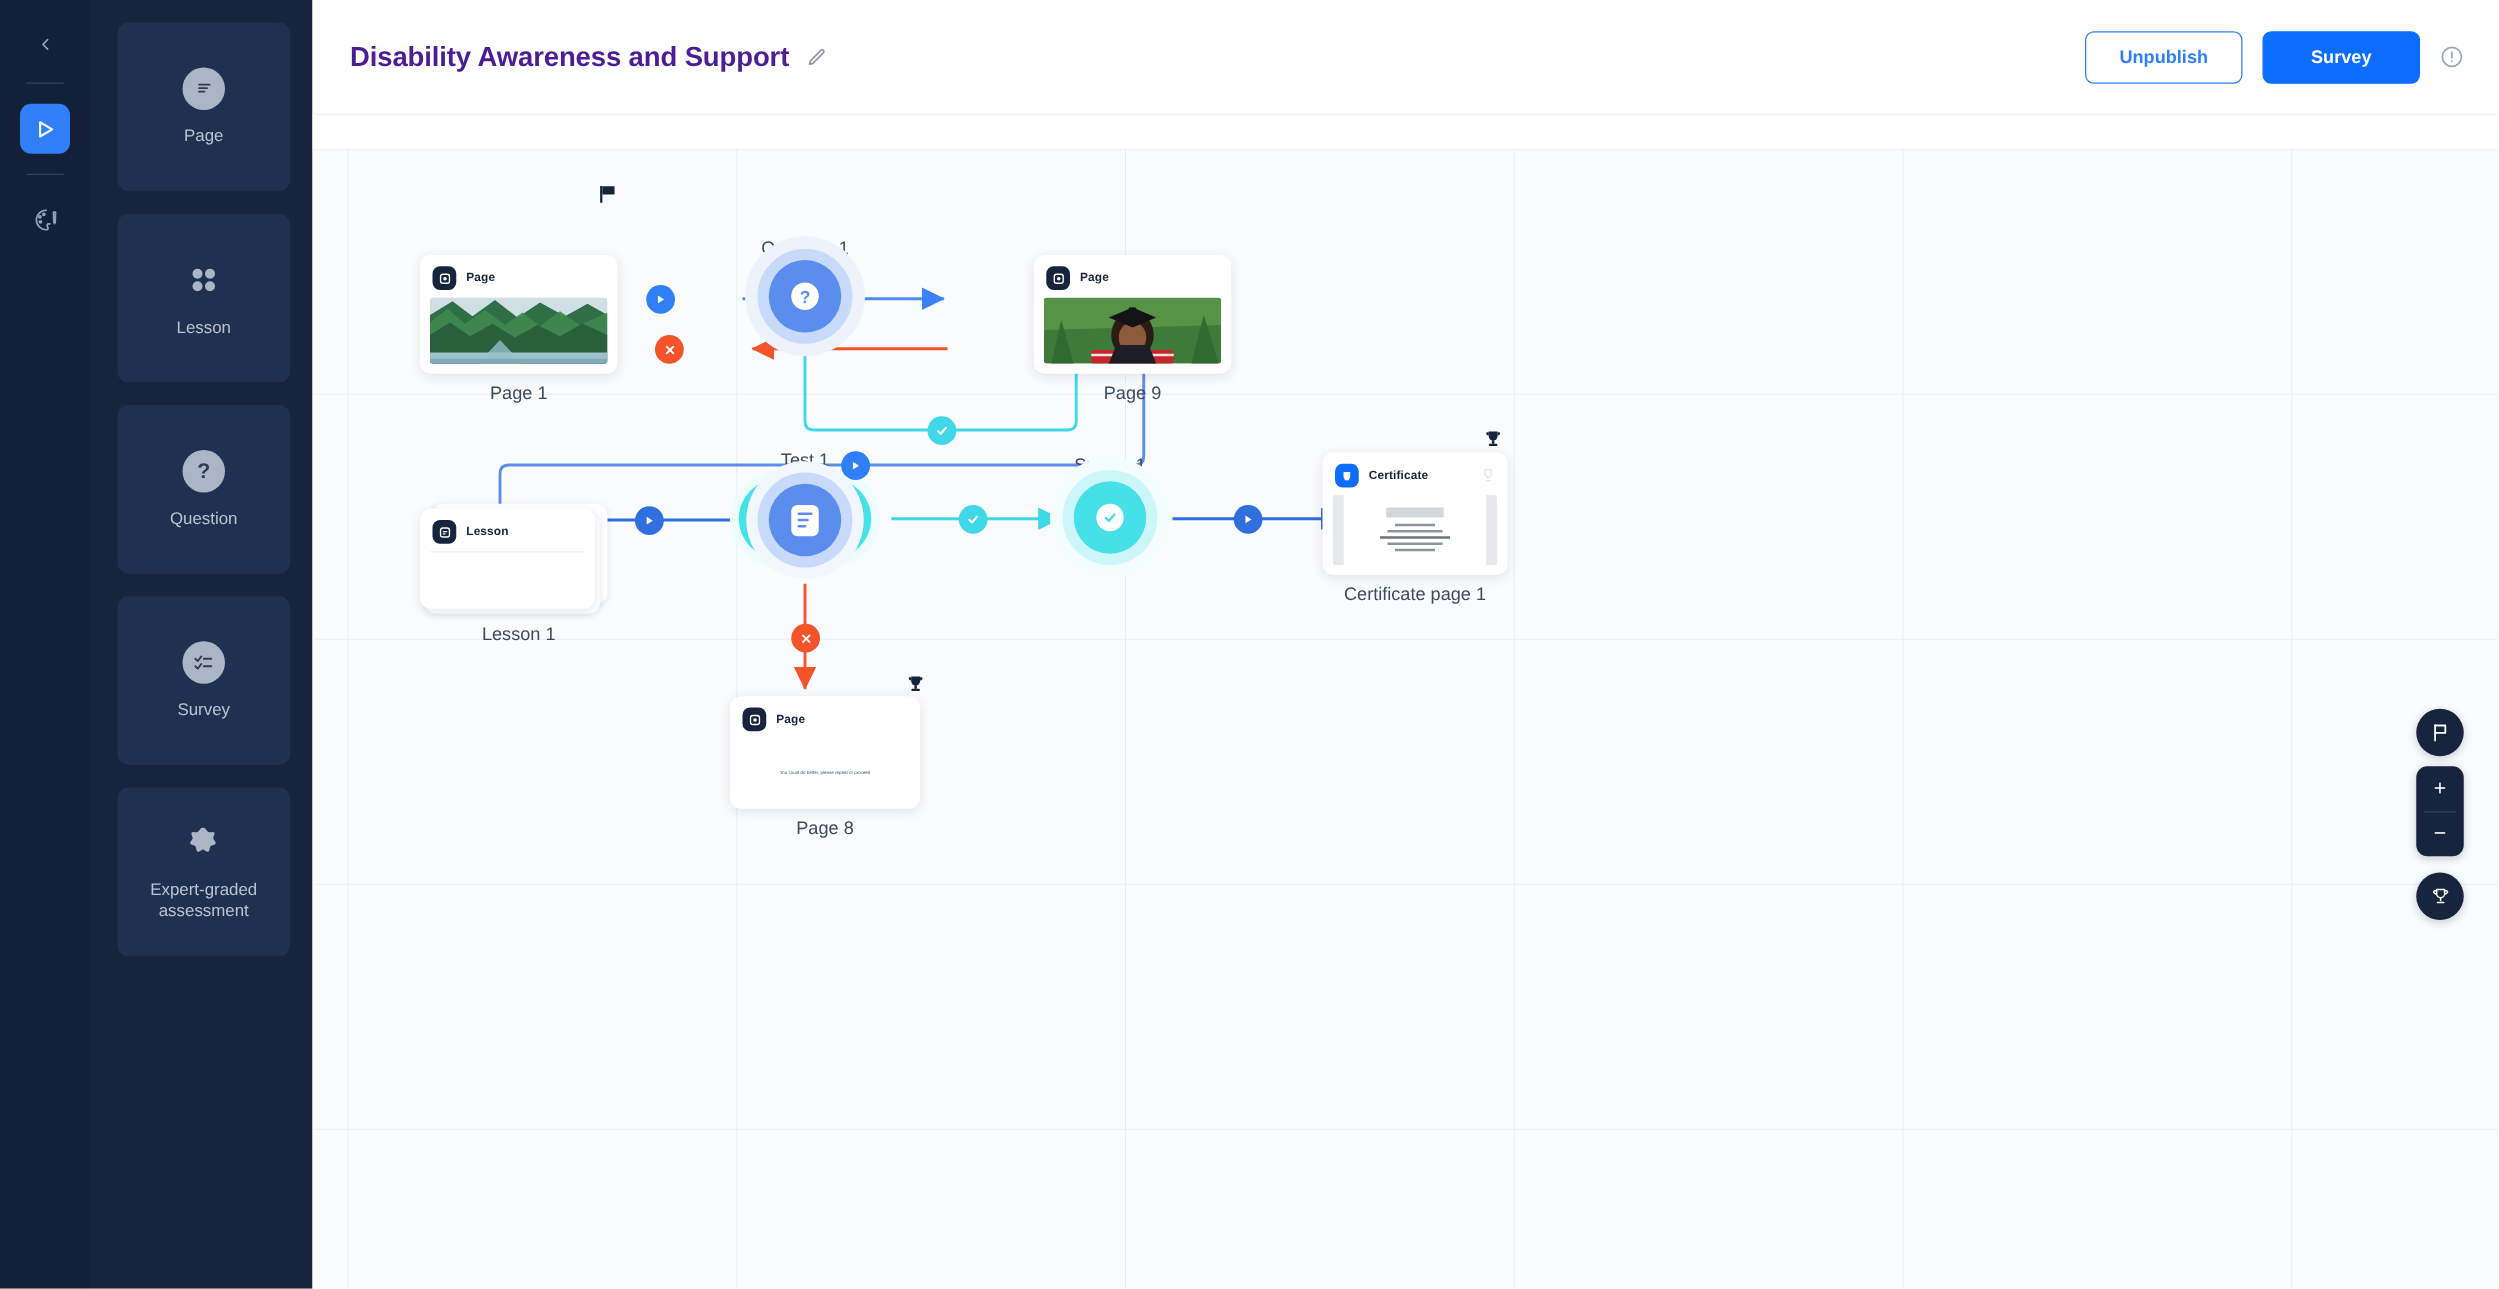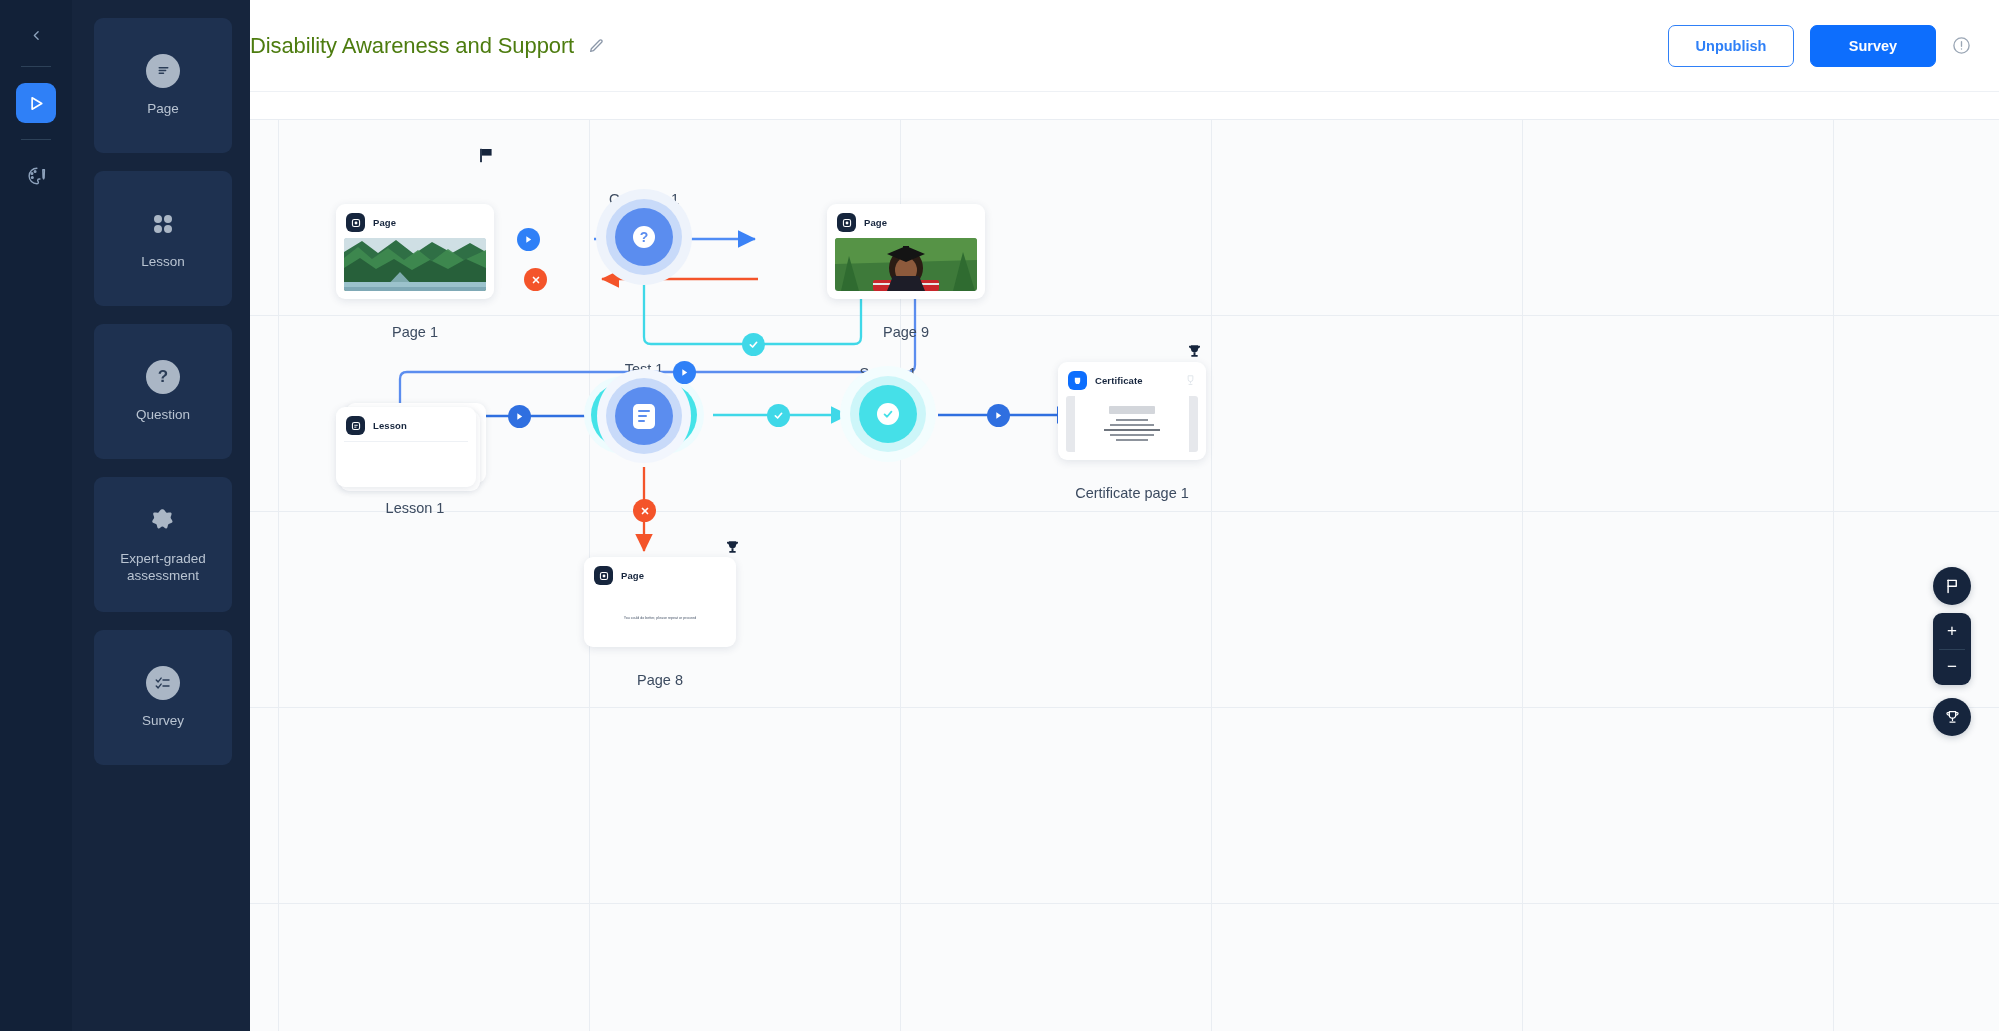--- a/index.html
+++ b/index.html
@@ -60,21 +60,22 @@
 
   
   .header {
     position: absolute; left: 250px; top: 0;
     width: 1749px; height: 92px;
     background: #ffffff;
     display: flex; align-items: center;
     border-bottom: 1px solid #eef1f5;
   }
   .page-title {
-    font-size: 22px; font-weight: normal; color: #4d7c0f;
+    margin-left: 30px;
+    font-size: 22px; font-weight: bold; color: #4c1d95;
     letter-spacing: -0.1px;
   }
   .edit-icon { margin-left: 14px; cursor: pointer; display: flex; }
   .header-right {
     margin-left: auto; margin-right: 28px;
     display: flex; align-items: center; gap: 16px;
   }
   .btn {
     height: 42px; border-radius: 7px; font-size: 14.5px; font-weight: bold;
     display: flex; align-items: center; justify-content: center;
@@ -116,21 +117,21 @@
   .card-head { display: flex; align-items: center; gap: 8px; padding: 1px 2px 6px 2px; }
   .card-badge {
     width: 19px; height: 19px; border-radius: 6px;
     background: #16253d;
     display: flex; align-items: center; justify-content: center; flex: none;
   }
   .card-badge.cert { background: #0d6efd; }
   .card-kind { font-size: 9.5px; font-weight: bold; color: #16253d; letter-spacing: 0.1px; }
   .card-thumb { width: 100%; border-radius: 3px; overflow: hidden; }
   .node-label {
-    text-align: center; margin-top: 25px;
+    text-align: center; margin-top: 8px;
     font-size: 14.5px; color: #3c4b60;
   }
   .stack-sheet {
     position: absolute; background: #fff; border-radius: 9px;
     box-shadow: 0 1px 6px rgba(26,48,82,0.10);
   }
 
   
   .circ-node { position: absolute; display: flex; align-items: center; justify-content: center; }
   .halo-outer, .halo-mid, .core { position: absolute; border-radius: 50%; }
@@ -223,38 +224,38 @@
 
     <div class="palette-card">
       <div class="palette-icon">
         <span style="color:#2b3d57;font-size:17px;font-weight:bold;line-height:1;">?</span>
       </div>
       <div class="palette-label">Question</div>
     </div>
 
 
     <div class="palette-card">
-      <div class="palette-icon" style="background:transparent;">
-        <svg width="30" height="30" viewBox="0 0 24 24" fill="#aab6c5">
-          <path d="M12 2.6c1.1 0 2 2.3 2.9 2.7.9.4 3.1-.6 3.8.3.7.9-.7 2.7-.6 3.7.1 1 1.9 2.3 1.5 3.4-.4 1.1-2.6 1-3.3 1.8-.7.8-.4 3-1.5 3.4-1.1.4-2.2-1.5-3.3-1.5-1.1 0-2.2 1.9-3.3 1.5-1.1-.4-.8-2.6-1.5-3.4-.7-.8-2.9-.7-3.3-1.8-.4-1.1 1.4-2.4 1.5-3.4.1-1-1.3-2.8-.6-3.7.7-.9 2.9.1 3.8-.3.9-.4 1.8-2.7 2.9-2.7z"></path>
-        </svg>
-      </div>
-      <div class="palette-label">Expert-graded assessment</div>
-    </div>
-
-    <div class="palette-card">
       <div class="palette-icon">
         <svg width="18" height="18" viewBox="0 0 24 24" fill="none" stroke="#2b3d57" stroke-width="1.9" stroke-linecap="round" stroke-linejoin="round">
           <polyline points="3 8 5.5 10.5 9.5 5.5"></polyline>
           <line x1="12" y1="8" x2="20" y2="8"></line>
           <polyline points="3 16 5.5 18.5 9.5 13.5"></polyline>
           <line x1="12" y1="16" x2="20" y2="16"></line>
         </svg>
       </div>
       <div class="palette-label">Survey</div>
+    </div>
+
+    <div class="palette-card">
+      <div class="palette-icon" style="background:transparent;">
+        <svg width="30" height="30" viewBox="0 0 24 24" fill="#aab6c5">
+          <path d="M12 2.6c1.1 0 2 2.3 2.9 2.7.9.4 3.1-.6 3.8.3.7.9-.7 2.7-.6 3.7.1 1 1.9 2.3 1.5 3.4-.4 1.1-2.6 1-3.3 1.8-.7.8-.4 3-1.5 3.4-1.1.4-2.2-1.5-3.3-1.5-1.1 0-2.2 1.9-3.3 1.5-1.1-.4-.8-2.6-1.5-3.4-.7-.8-2.9-.7-3.3-1.8-.4-1.1 1.4-2.4 1.5-3.4.1-1-1.3-2.8-.6-3.7.7-.9 2.9.1 3.8-.3.9-.4 1.8-2.7 2.9-2.7z"></path>
+        </svg>
+      </div>
+      <div class="palette-label">Expert-graded assessment</div>
     </div>
   </div>
 
   <div class="header">
     <div class="page-title">Disability Awareness and Support</div>
     <div class="edit-icon">
       <svg width="16" height="16" viewBox="0 0 24 24" fill="none" stroke="#8b97a8" stroke-width="2" stroke-linecap="round" stroke-linejoin="round">
         <path d="M17.5 3.5a2.1 2.1 0 0 1 3 3L8 19l-4 1 1-4z"></path>
       </svg>
     </div>

